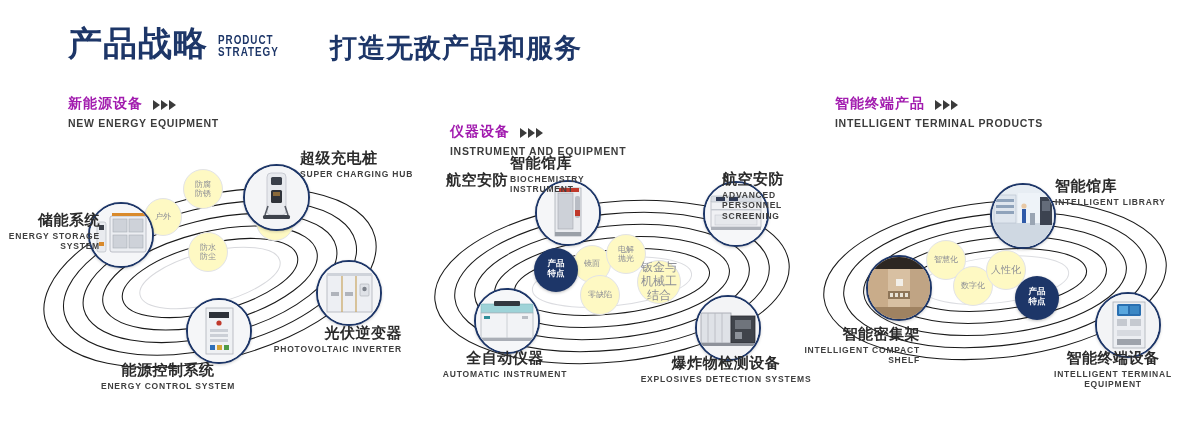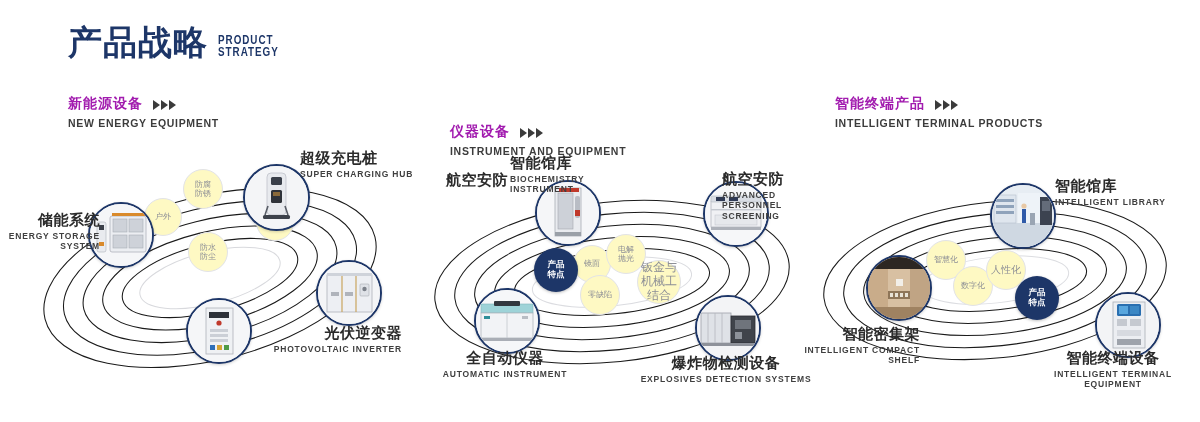--- a/index.html
+++ b/index.html
@@ -9,21 +9,21 @@
     font-family:"Liberation Sans","DejaVu Sans",sans-serif;
     overflow:hidden;
     position:relative;
   }
   .page{position:relative;width:1200px;height:422px;overflow:hidden;}
 
   
   .header{position:absolute;left:68px;top:26px;display:flex;align-items:flex-end;}
   .hdr-cn{
     font-size:34px;font-weight:bold;color:#1d3668;letter-spacing:1px;
-    line-height:1;font-family:Liberation Serif, serif;
+    line-height:1;font-family:Liberation Sans, sans-serif;
   }
   .hdr-en{
     margin-left:10px;margin-bottom:2px;
     color:#1d3668;font-weight:bold;font-size:12px;line-height:12px;
     letter-spacing:1.2px;transform:scaleX(.82);transform-origin:left bottom;
   }
   .hdr-en div{white-space:nowrap;}
   .hdr-sub{
     position:absolute;left:330px;top:34px;
     font-size:27px;font-weight:bold;color:#1d3668;letter-spacing:1px;
@@ -65,21 +65,21 @@
     background:#fef9c3;border:1px solid #e2e3e7;
     display:flex;align-items:center;justify-content:center;
     text-align:center;color:#8d8f96;line-height:1.15;
     font-family:"DejaVu Sans",sans-serif;
   }
   .core{
     position:absolute;border-radius:50%;
     background:#1d3668;color:#fff;
     display:flex;align-items:center;justify-content:center;
     text-align:center;font-weight:bold;line-height:1.15;
-    font-family:Liberation Sans, sans-serif;
+    font-family:Liberation Mono, monospace;
     box-shadow:0 1px 3px rgba(0,0,0,.25);
   }
 
   .lab{position:absolute;}
   .lab .cn{
     font-size:15px;font-weight:bold;color:#2b2b2b;letter-spacing:.5px;
     font-family:"DejaVu Sans",sans-serif;line-height:1.12;white-space:nowrap;
   }
   .lab .en{
     font-size:8.5px;font-weight:bold;color:#3f3f3f;letter-spacing:.8px;
@@ -95,20 +95,21 @@
 
 <div class="page">
 
   <div class="header">
     <div class="hdr-cn">产品战略</div>
     <div class="hdr-en">
       <div>PRODUCT</div>
       <div>STRATEGY</div>
     </div>
   </div>
+  <div class="hdr-sub">打造无敌产品和服务</div>
 
   <div class="sect" style="left:68px;top:96px;">
     <div class="sect-row">
       <div class="sect-cn">新能源设备</div>
       <div class="chev">
           <span></span>
           <span></span>
           <span></span>
         </div>
     </div>
@@ -250,20 +251,24 @@
     <div class="lab" style="left:300px;top:0px;">
       <div class="cn">超级充电桩</div>
       <div class="en">SUPER CHARGING HUB</div>
     </div>
 
     <div class="lab r" style="left:260px;top:175px;width:142px;">
       <div class="cn">光伏逆变器</div>
       <div class="en">PHOTOVOLTAIC INVERTER</div>
     </div>
 
+    <div class="lab c" style="left:85px;top:212px;width:166px;">
+      <div class="cn">能源控制系统</div>
+      <div class="en">ENERGY CONTROL SYSTEM</div>
+    </div>
   </div>
 
   <div class="cluster" style="left:400px;top:150px;width:420px;height:270px;">
     <svg class="rings" width="420" height="270" viewBox="0 0 420 270">
       <g fill="none" stroke="#1a1a1a" stroke-width="1.05" transform="rotate(-6 212 132)">
         <ellipse cx="212" cy="132" rx="178" ry="80"></ellipse>
         <ellipse cx="212" cy="132" rx="158" ry="68"></ellipse>
         <ellipse cx="212" cy="132" rx="138" ry="56"></ellipse>
         <ellipse cx="212" cy="132" rx="118" ry="44"></ellipse>
         <ellipse cx="212" cy="132" rx="98" ry="32"></ellipse>

